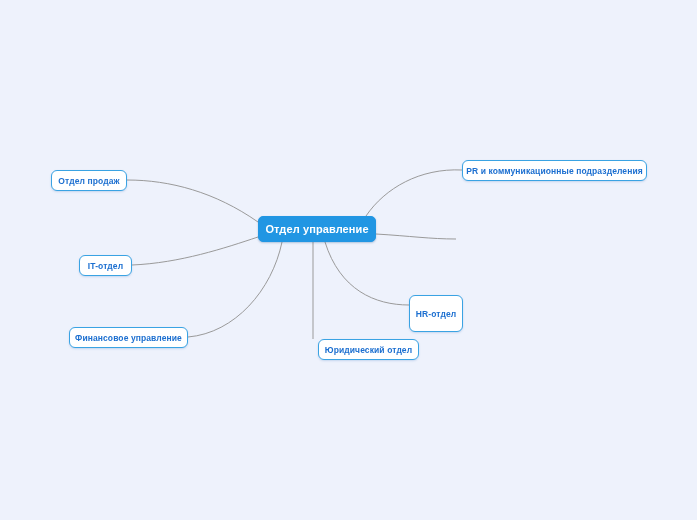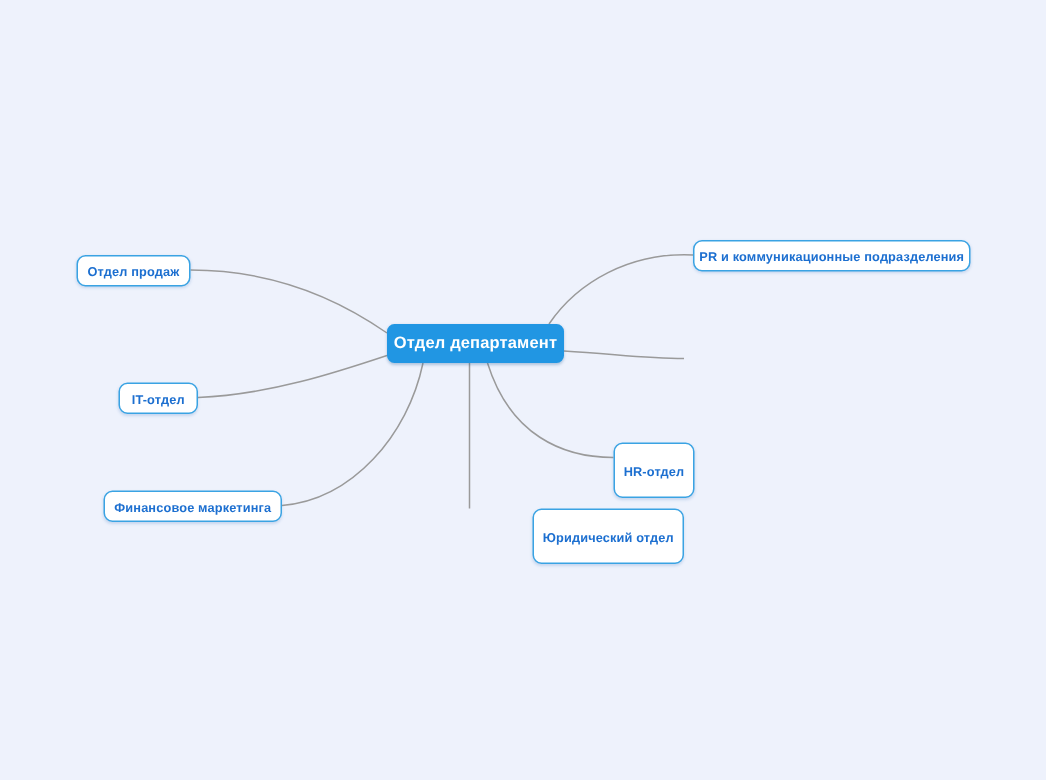--- a/index.html
+++ b/index.html
@@ -64,32 +64,32 @@
   <svg class="edges" viewBox="0 0 697 520" xmlns="http://www.w3.org/2000/svg">
       <path d="M 127 180 C 170 180 215 192 258 222" fill="none" stroke="#9a9a9a" stroke-width="1"></path>
       <path d="M 132 265 C 180 263 225 248 258 237" fill="none" stroke="#9a9a9a" stroke-width="1"></path>
       <path d="M 188 337 C 235 333 272 290 282 242" fill="none" stroke="#9a9a9a" stroke-width="1"></path>
       <path d="M 313 242 L 313 339" fill="none" stroke="#9a9a9a" stroke-width="1"></path>
       <path d="M 325 242 C 340 290 375 305 409 305" fill="none" stroke="#9a9a9a" stroke-width="1"></path>
       <path d="M 376 234 C 410 236 430 239 456 239" fill="none" stroke="#9a9a9a" stroke-width="1"></path>
       <path d="M 366 216 C 385 188 420 168 462 170" fill="none" stroke="#9a9a9a" stroke-width="1"></path>
     </svg>
 <div class="node root" style="left: 258px; top: 216px; width: 118px; height: 26px;">
-      <span>Отдел департамент</span>
+      <span>Отдел управление</span>
     </div>
     <div class="node leaf" style="left: 51px; top: 170px; width: 76px; height: 21px;">
       <span>Отдел продаж</span>
     </div>
     <div class="node leaf" style="left: 79px; top: 255px; width: 53px; height: 21px;">
       <span>IT-отдел</span>
     </div>
     <div class="node leaf" style="left: 69px; top: 327px; width: 119px; height: 21px;">
-      <span>Финансовое маркетинга</span>
+      <span>Финансовое управление</span>
     </div>
-    <div class="node leaf" style="left: 318px; top: 339px; width: 101px; height: 37px; margin-left: 37px;">
+    <div class="node leaf" style="left: 318px; top: 339px; width: 101px; height: 21px;">
       <span>Юридический отдел</span>
     </div>
     <div class="node leaf" style="left: 409px; top: 295px; width: 54px; height: 37px;">
       <span>HR-отдел</span>
     </div>
     <div class="node leaf" style="left: 462px; top: 160px; width: 185px; height: 21px;">
       <span>PR и коммуникационные подразделения</span>
     </div>
   </div>
 

